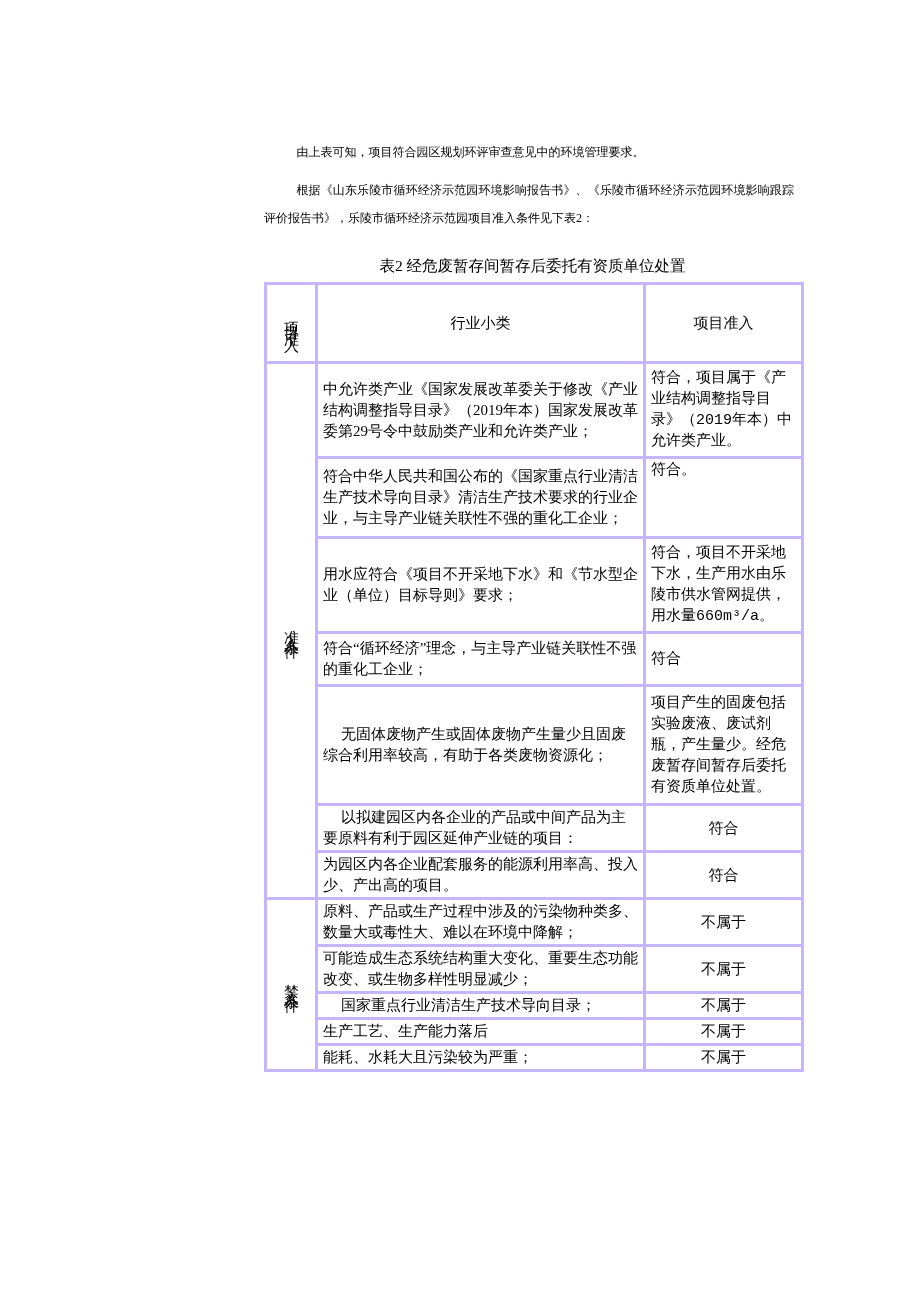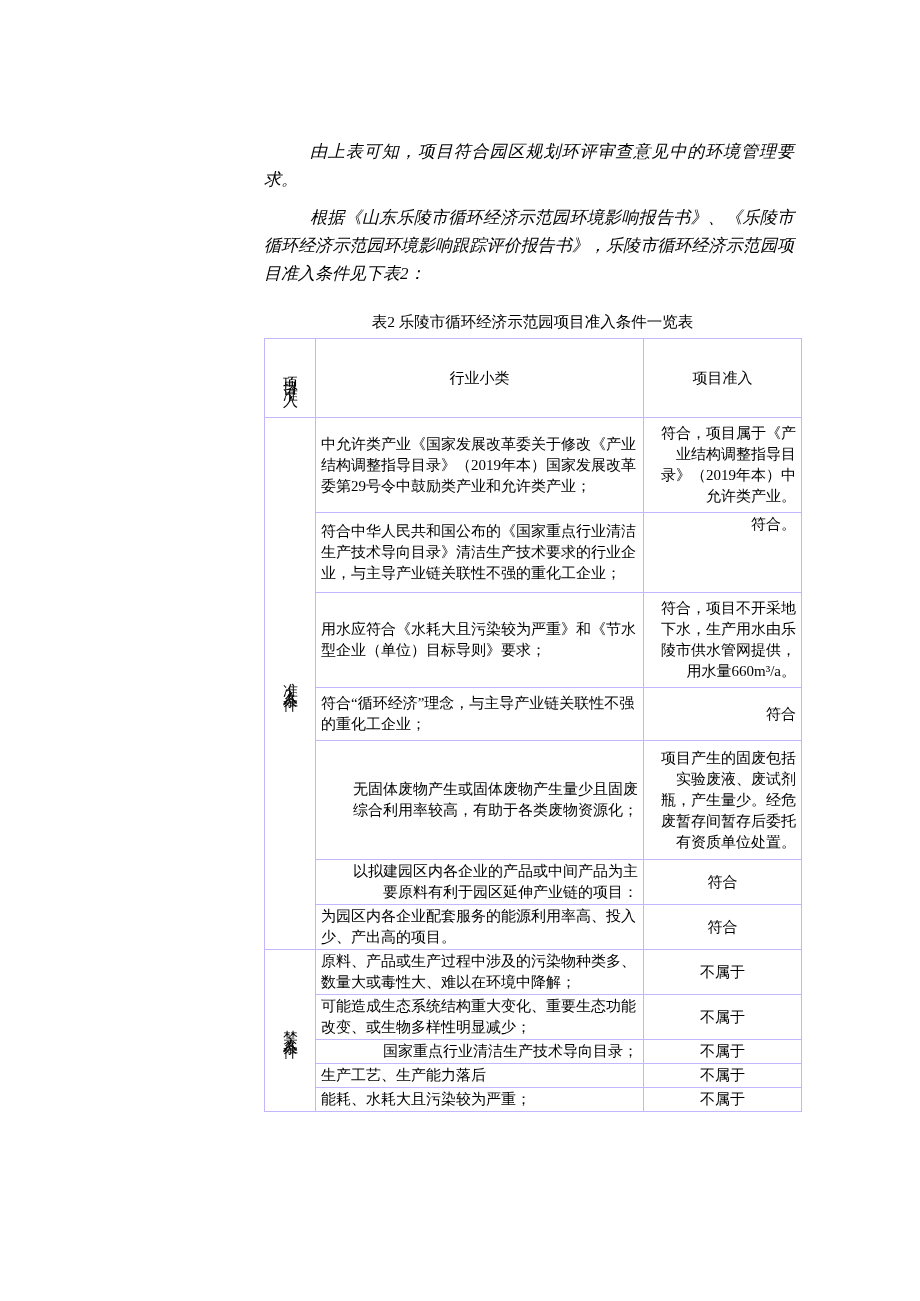--- a/index.html
+++ b/index.html
@@ -14,77 +14,76 @@
     color: #000000;
     overflow: hidden;
   }
   .content {
     margin-left: 264px;
     width: 537px;
     padding-top: 138px;
     box-sizing: content-box;
   }
   .para {
-    font-size: 17px;
+    font-size: 12px;
     line-height: 28px;
     margin: 0 7px 10px 0;
     text-align: justify;
-    font-style: italic;
   }
   .indent { text-indent: 2.7em; }
   .para-last { margin-bottom: 24px; }
   .caption {
     font-size: 15.5px;
     line-height: 20px;
     text-align: center;
     margin: 0 0 6px 0;
   }
   table.criteria {
     border-collapse: collapse;
     table-layout: fixed;
     width: 537px;
     font-size: 15px;
     line-height: 21px;
   }
   table.criteria td {
-    border: 1px solid #c4b5fd;
+    border: 3px solid #c4b5fd;
     padding: 1px 5px;
     vertical-align: middle;
     word-break: break-all;
     overflow: hidden;
   }
   col.c1 { width: 51px; }
   col.c2 { width: 328px; }
   col.c3 { width: 158px; }
   .vcell { text-align: center; vertical-align: middle; }
   .vlabel {
     display: inline-block;
     writing-mode: vertical-lr;
     text-orientation: upright;
     letter-spacing: 5px;
     line-height: 1;
   }
   .hcell { text-align: center; vertical-align: middle; font-size: 15px; }
   .crit { text-align: left; }
-  .ti1 { text-indent: 1.2em; text-align: right; }
-  .stat-left { text-align: right; }
+  .ti1 { text-indent: 1.2em; }
+  .stat-left { text-align: left; font-family: Liberation Mono, monospace; }
   .stat-center { text-align: center; }
   .vtop { vertical-align: top !important; }
 </style>
 </head>
 <body>
 
 <div class="content">
 
   <p class="para indent">由上表可知，项目符合园区规划环评审查意见中的环境管理要求。</p>
 
 
   <p class="para indent para-last">根据《山东乐陵市循环经济示范园环境影响报告书》、《乐陵市循环经济示范园环境影响跟踪评价报告书》，乐陵市循环经济示范园项目准入条件见下表2：</p>
 
-  <p class="caption">表2 乐陵市循环经济示范园项目准入条件一览表</p>
+  <p class="caption">表2 经危废暂存间暂存后委托有资质单位处置</p>
 
   <table class="criteria">
     <colgroup>
       <col class="c1">
         <col class="c2">
         <col class="c3">
     </colgroup>
     <tbody>
       <tr style="height:79px">
         <td class="vcell">
@@ -101,21 +100,21 @@
         <td class="crit">中允许类产业《国家发展改革委关于修改《产业结构调整指导目录》（2019年本）国家发展改革委第29号令中鼓励类产业和允许类产业；</td>
         <td class="stat-left">符合，项目属于《产业结构调整指导目录》（2019年本）中允许类产业。</td>
       </tr>
 
       <tr style="height:80px">
         <td class="crit">符合中华人民共和国公布的《国家重点行业清洁生产技术导向目录》清洁生产技术要求的行业企业，与主导产业链关联性不强的重化工企业；</td>
         <td class="stat-left vtop">符合。</td>
       </tr>
 
       <tr style="height:95px">
-        <td class="crit">用水应符合《水耗大且污染较为严重》和《节水型企业（单位）目标导则》要求；</td>
+        <td class="crit">用水应符合《项目不开采地下水》和《节水型企业（单位）目标导则》要求；</td>
         <td class="stat-left">符合，项目不开采地下水，生产用水由乐陵市供水管网提供，用水量660m³/a。</td>
       </tr>
 
       <tr style="height:53px">
         <td class="crit">符合“循环经济”理念，与主导产业链关联性不强的重化工企业；</td>
         <td class="stat-left">符合</td>
       </tr>
 
       <tr style="height:119px">
         <td class="crit ti1">无固体废物产生或固体废物产生量少且固废综合利用率较高，有助于各类废物资源化；</td>

